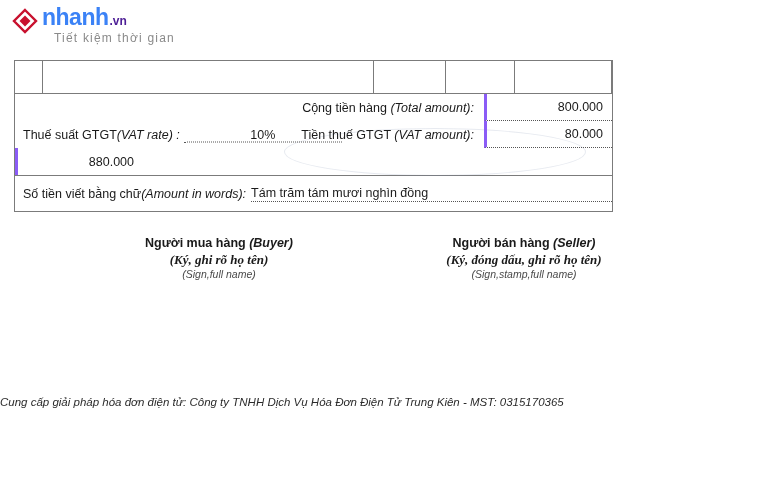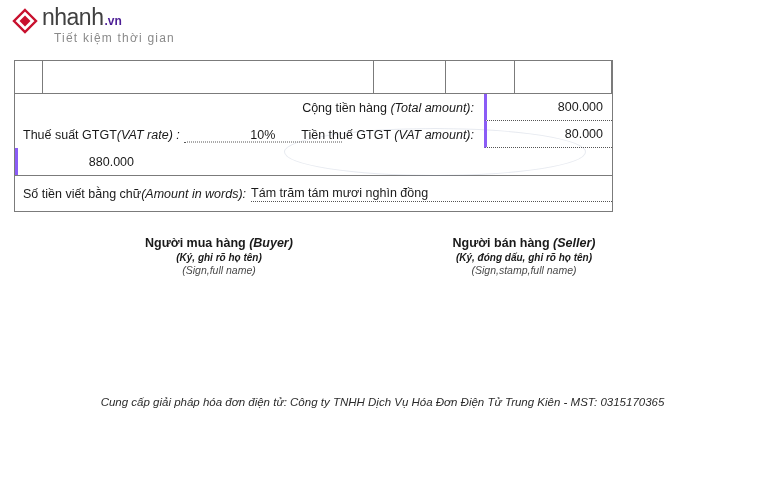--- a/index.html
+++ b/index.html
@@ -35,22 +35,22 @@
     display: flex;
     flex-direction: column;
     line-height: 1;
   }
   .logo-row {
     display: flex;
     align-items: baseline;
   }
   .logo-name {
     font-size: 23px;
-    font-weight: normal;
-    color: #404040;
+    font-weight: bold;
+    color: #3b82f6;
     letter-spacing: -0.5px;
   }
   .logo-tld {
     font-size: 12px;
     font-weight: bold;
     color: #4c1d95;
     margin-left: 1px;
   }
   .logo-slogan {
     font-size: 12px;
@@ -170,37 +170,38 @@
     line-height: 1.25;
   }
   .sig-buyer { left: 100px; width: 230px; }
   .sig-seller { left: 400px; width: 240px; }
   .sig-line1 {
     font-size: 12.5px;
     font-weight: bold;
   }
   .sig-line1 i { font-style: italic; }
   .sig-line2 {
-    font-size: 10px;
+    font-size: 13px;
     font-weight: bold;
     font-style: italic;
+    font-family: Liberation Serif, serif;
   }
   .sig-line3 {
     font-size: 10.5px;
     font-style: italic;
     color: #4a4a4a;
   }
 
   
   .footer {
     position: absolute;
     left: 0;
     top: 396px;
     width: 765px;
-    text-align: center;
+    text-align: left;
     font-size: 11.5px;
     font-style: italic;
     color: #2b2b2b;
   }
 
   
   .watermark {
     position: absolute;
     left: 270px;
     top: 68px;

